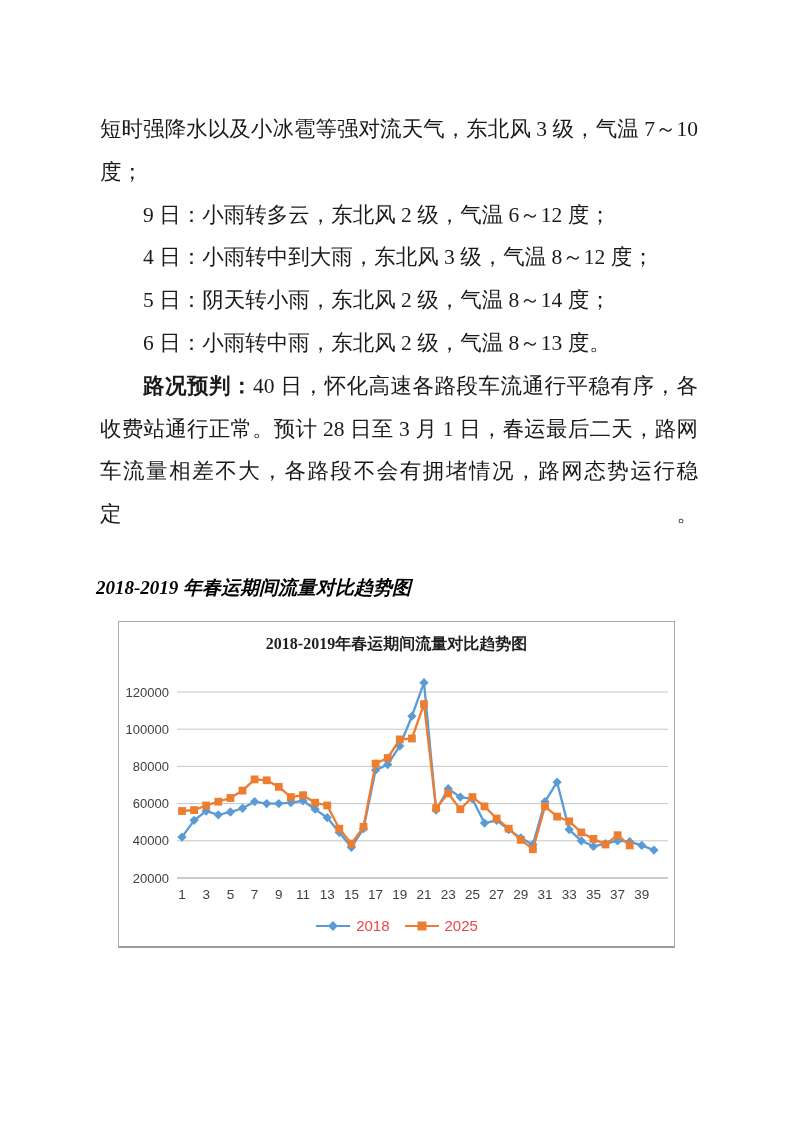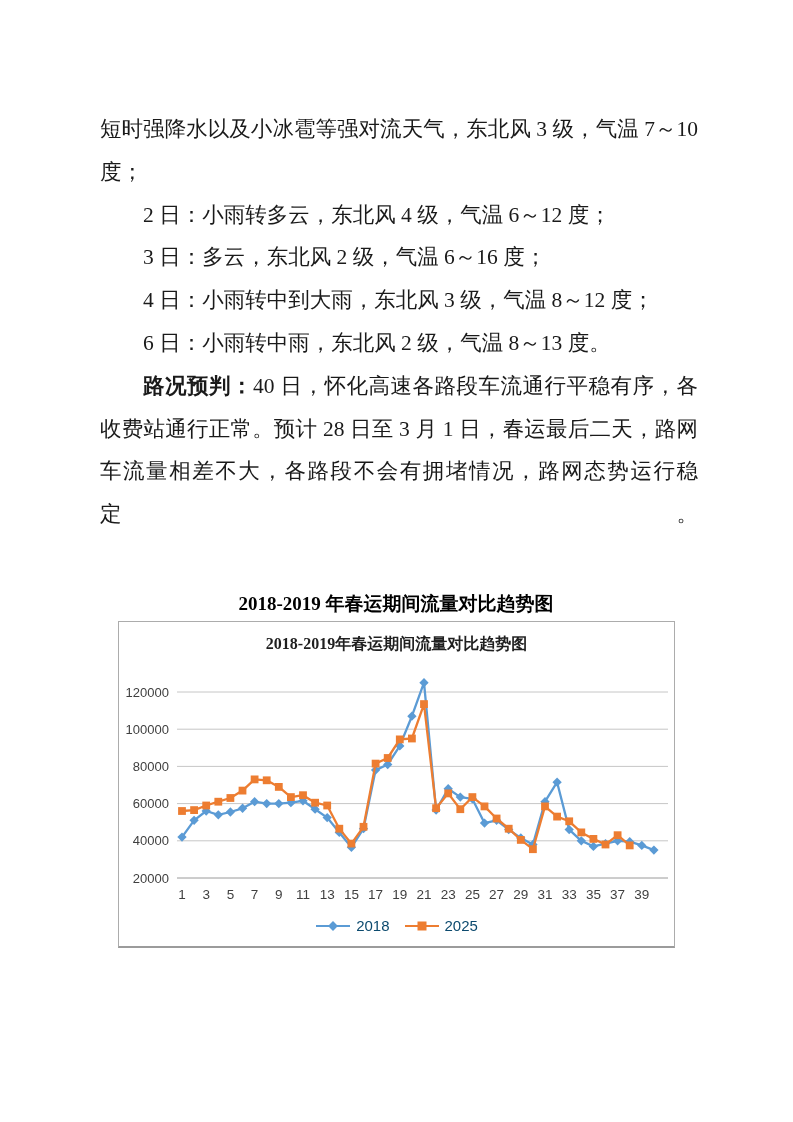--- a/index.html
+++ b/index.html
@@ -24,26 +24,26 @@
   .line.justify{
     white-space:normal;
     text-align:justify;
     text-align-last:justify;
   }
   .line.indent{text-indent:2em;}
   .line b{font-weight:bold;}
   
   .section-title{
     position:absolute;
-    left:96px;top:566px;width:600px;
-    text-align:center;
+    left:96px;top:550px;width:600px;
     font-size:19px;
     font-weight:bold;
     line-height:43px;
     color:#000;
+    font-style:italic;
   }
   
   .chart-box{
     position:absolute;
     left:118px;top:605px;
     width:557px;height:327px;
     background:#fff;
     border:1px solid #acacac;
     border-bottom:2px solid #9b9b9b;
     box-sizing:border-box;
@@ -58,35 +58,35 @@
     color:#1f1f1f;
   }
   .chart-svg{position:absolute;left:0;top:0;width:555px;height:324px;}
   .ytick{font-family:"Liberation Sans","DejaVu Sans",sans-serif;font-size:13px;fill:#3f3f3f;}
   .xtick{font-family:"Liberation Sans","DejaVu Sans",sans-serif;font-size:13.5px;fill:#3f3f3f;}
   .legend{
     position:absolute;
     left:0;bottom:12px;width:100%;
     display:flex;justify-content:center;align-items:center;gap:14px;
     font-family:"Liberation Sans","DejaVu Sans",sans-serif;
-    font-size:15px;color:#0c4a6e;
+    font-size:15px;color:#ef4444;
   }
   .legend-item{display:flex;align-items:center;gap:5px;}
 </style>
 </head>
 <body>
 
 <div id="page">
 
   <div class="doc-text">
     <div class="line justify">短时强降水以及小冰雹等强对流天气，东北风 3 级，气温 7～10</div>
     <div class="line">度；</div>
-    <div class="line indent">2 日：小雨转多云，东北风 4 级，气温 6～12 度；</div>
-    <div class="line indent">3 日：多云，东北风 2 级，气温 6～16 度；</div>
+    <div class="line indent">9 日：小雨转多云，东北风 2 级，气温 6～12 度；</div>
     <div class="line indent">4 日：小雨转中到大雨，东北风 3 级，气温 8～12 度；</div>
+    <div class="line indent">5 日：阴天转小雨，东北风 2 级，气温 8～14 度；</div>
     <div class="line indent">6 日：小雨转中雨，东北风 2 级，气温 8～13 度。</div>
     <div class="line indent justify"><b>路况预判：</b><span>40 日，怀化高速各路段车流通行平稳有序，各</span></div>
     <div class="line justify">收费站通行正常。预计 28 日至 3 月 1 日，春运最后二天，路网</div>
     <div class="line justify">车流量相差不大，各路段不会有拥堵情况，路网态势运行稳定。</div>
   </div>
 
   <div class="section-title">2018-2019 年春运期间流量对比趋势图</div>
 
   <div class="chart-box">
     <svg class="chart-svg" id="chart-svg" viewBox="0 0 555 324" xmlns="http://www.w3.org/2000/svg">

